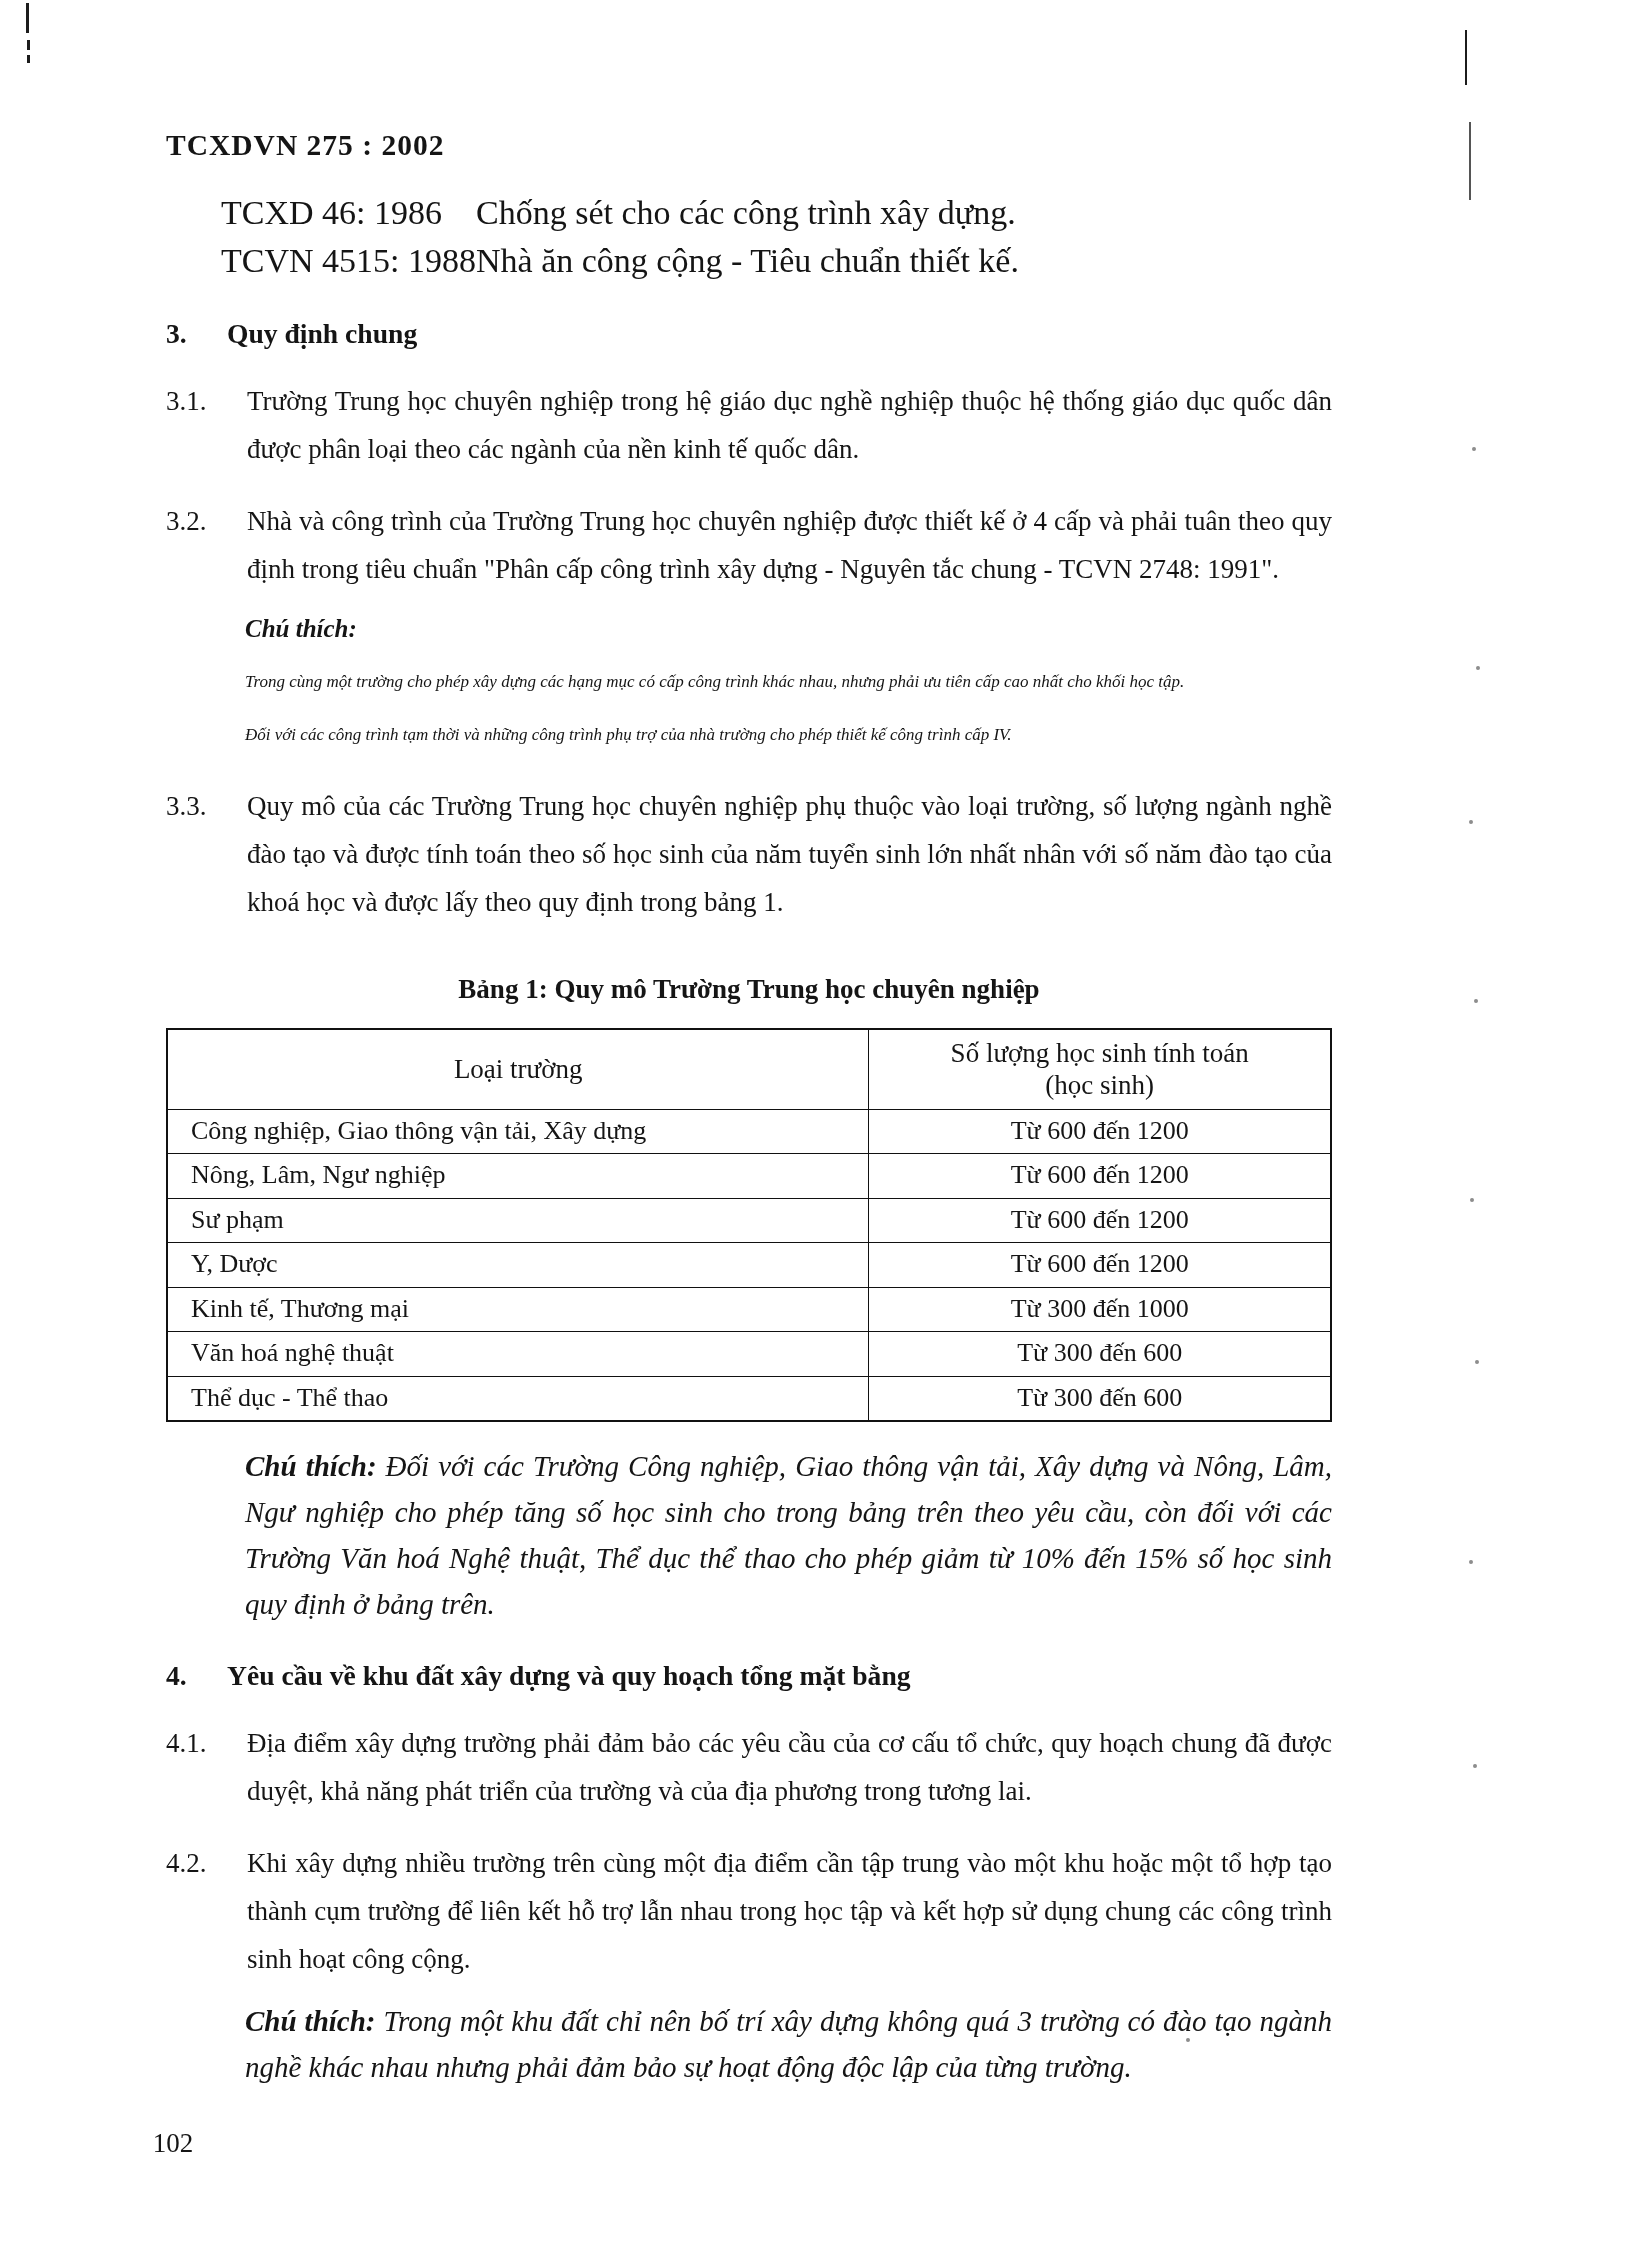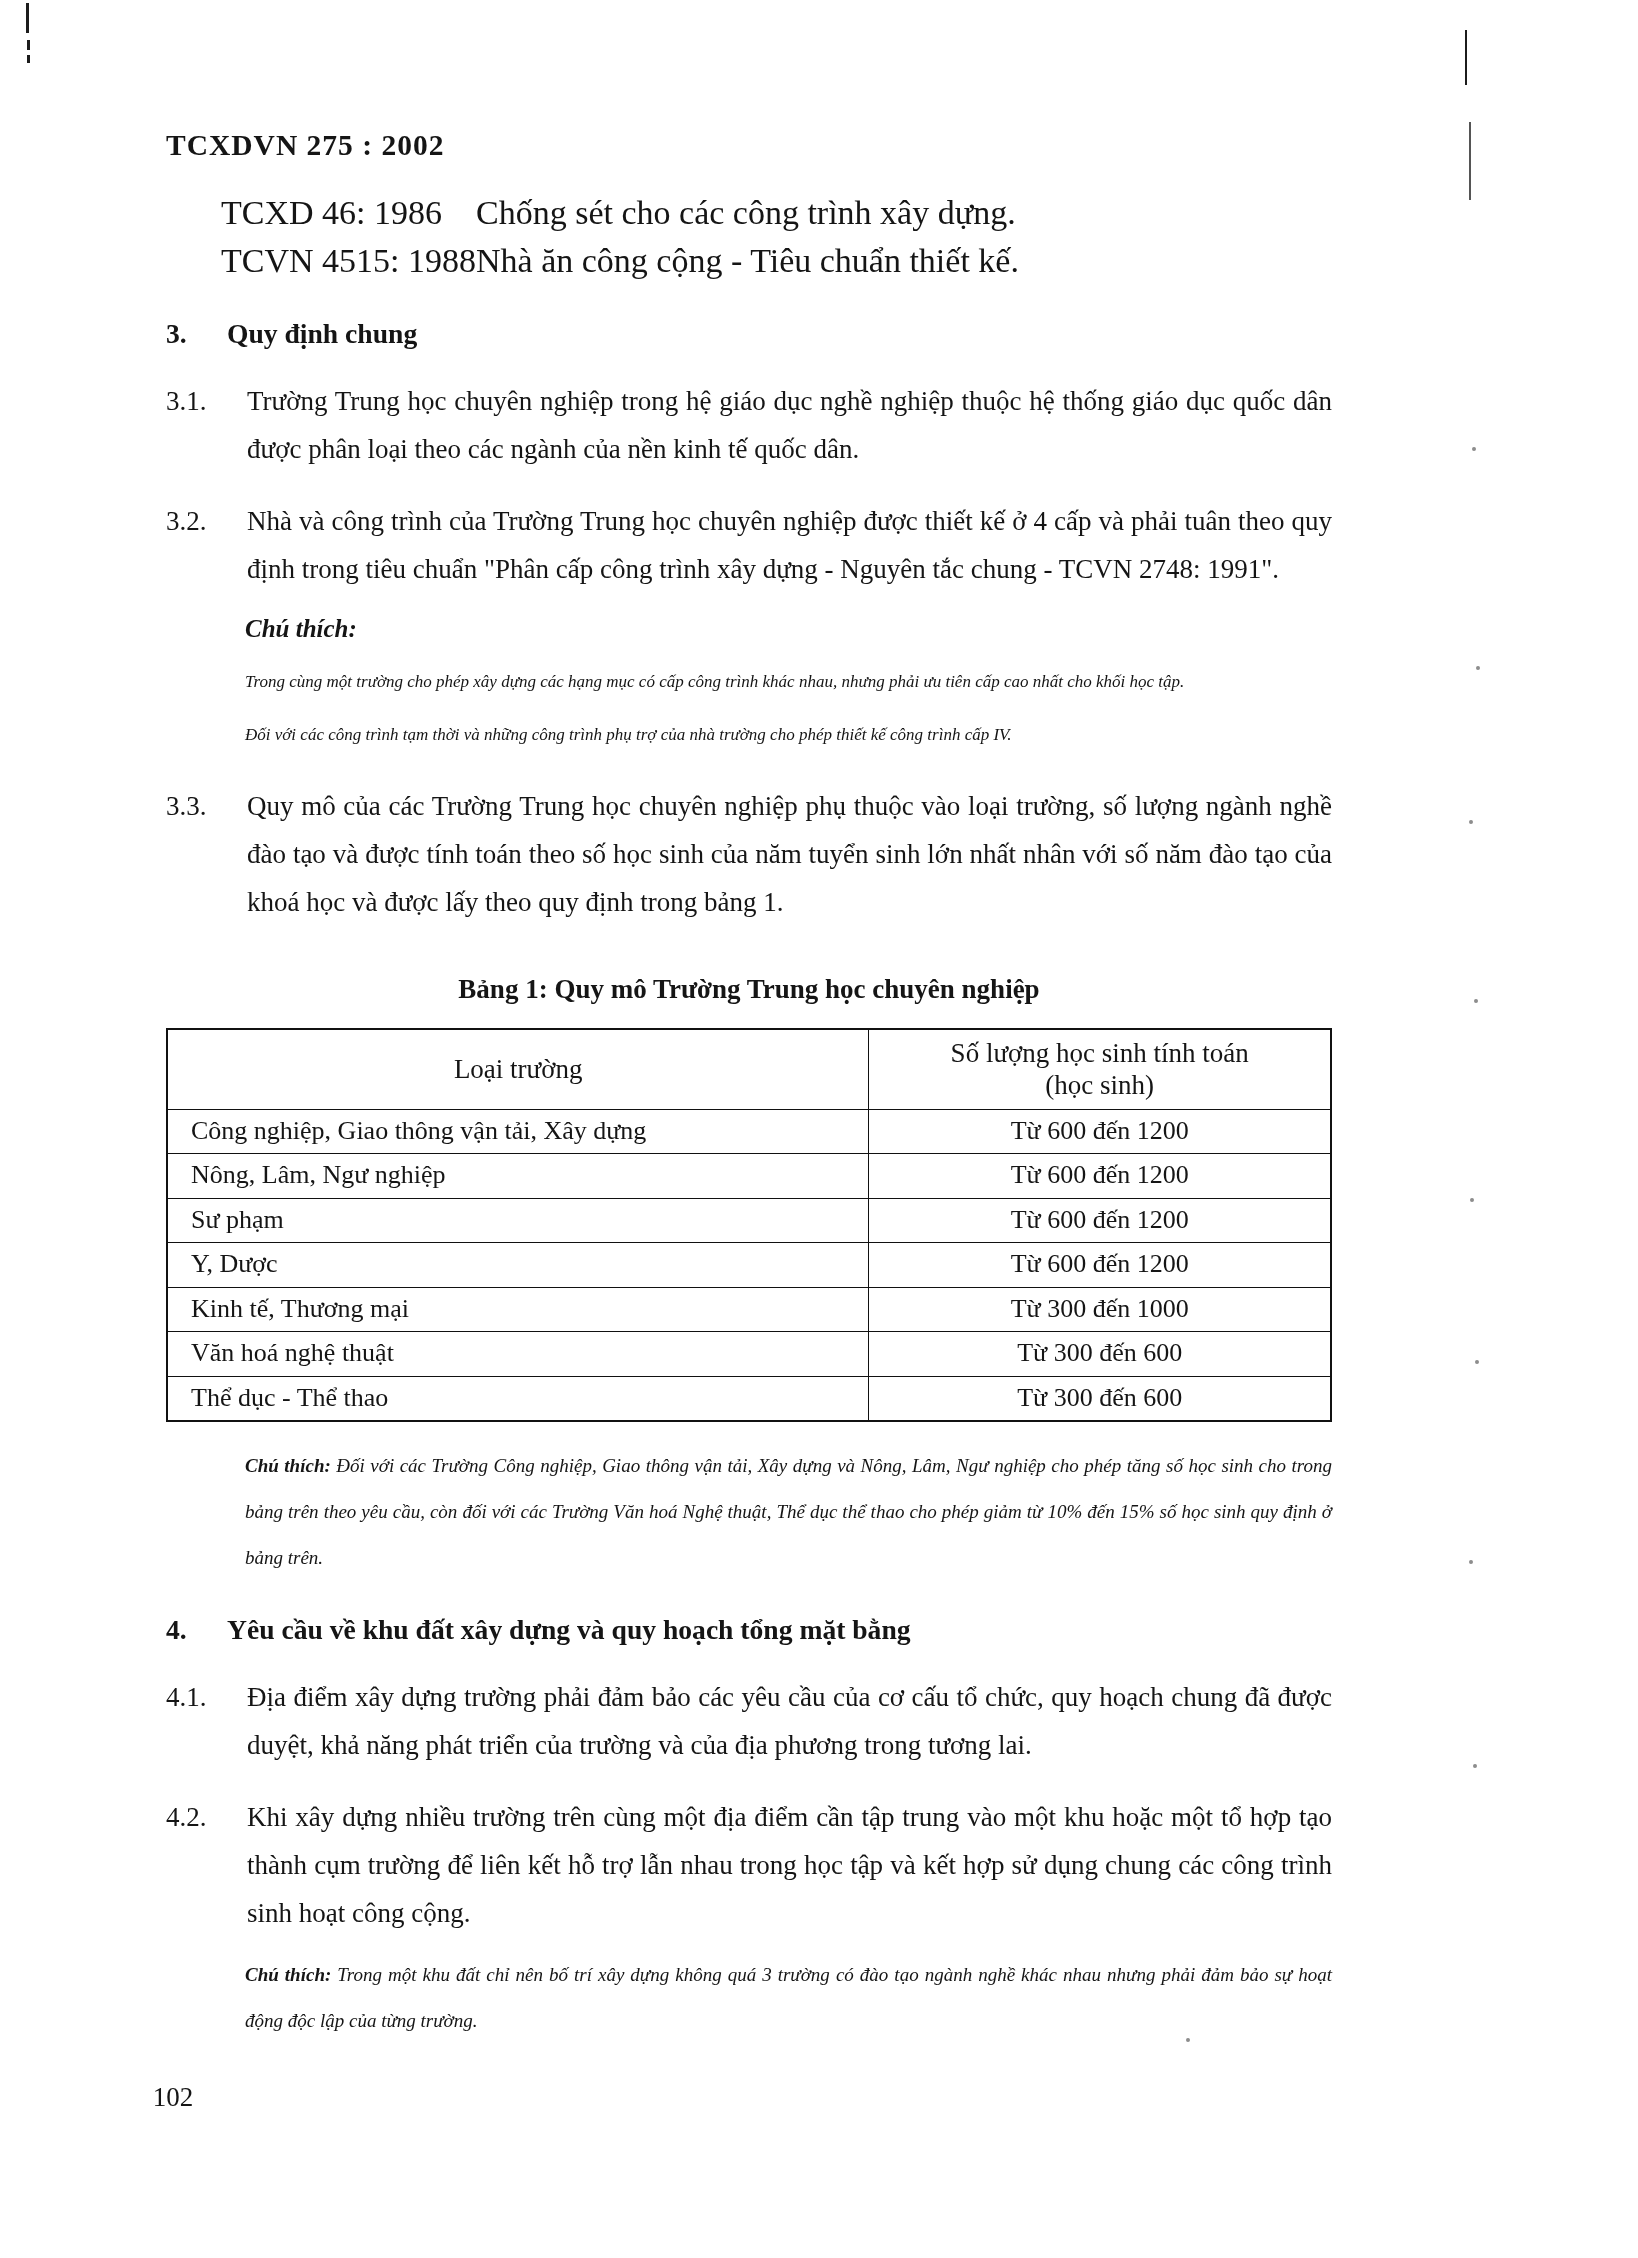--- a/index.html
+++ b/index.html
@@ -45,21 +45,21 @@
   }
   table.quy-mo th, table.quy-mo td { border:1.9px solid #111; }
   table.quy-mo th {
     font-weight:normal; font-size:27px; text-align:center;
     padding:7.6px 3.8px; line-height:32px;
   }
   th.col-type { width:60.3%; }
   td.cell-type { font-size:26px; text-align:left; padding:4.8px 9.5px 6.7px 23px; height:32px; }
   td.cell-cap  { font-size:26px; text-align:center; padding:4.8px 3.8px 6.7px 3.8px; }
 
-  .table-note { margin:21px 0 0 79px; font-style:italic; font-size:19px; line-height:46px; text-align:justify; }
+  .table-note { margin:21px 0 0 79px; font-style:italic; font-size:29px; line-height:46px; text-align:justify; }
 
   .page-num { margin-top:38px; margin-left:-13.3px; font-size:27px; }
 
   
   .art { position:absolute; background:#1c1c1c; }
   .art-dot { position:absolute; width:3.8px; height:3.8px; background:#8d8d8d; border-radius:50%; }
 </style>
 </head>
 <body>
 

